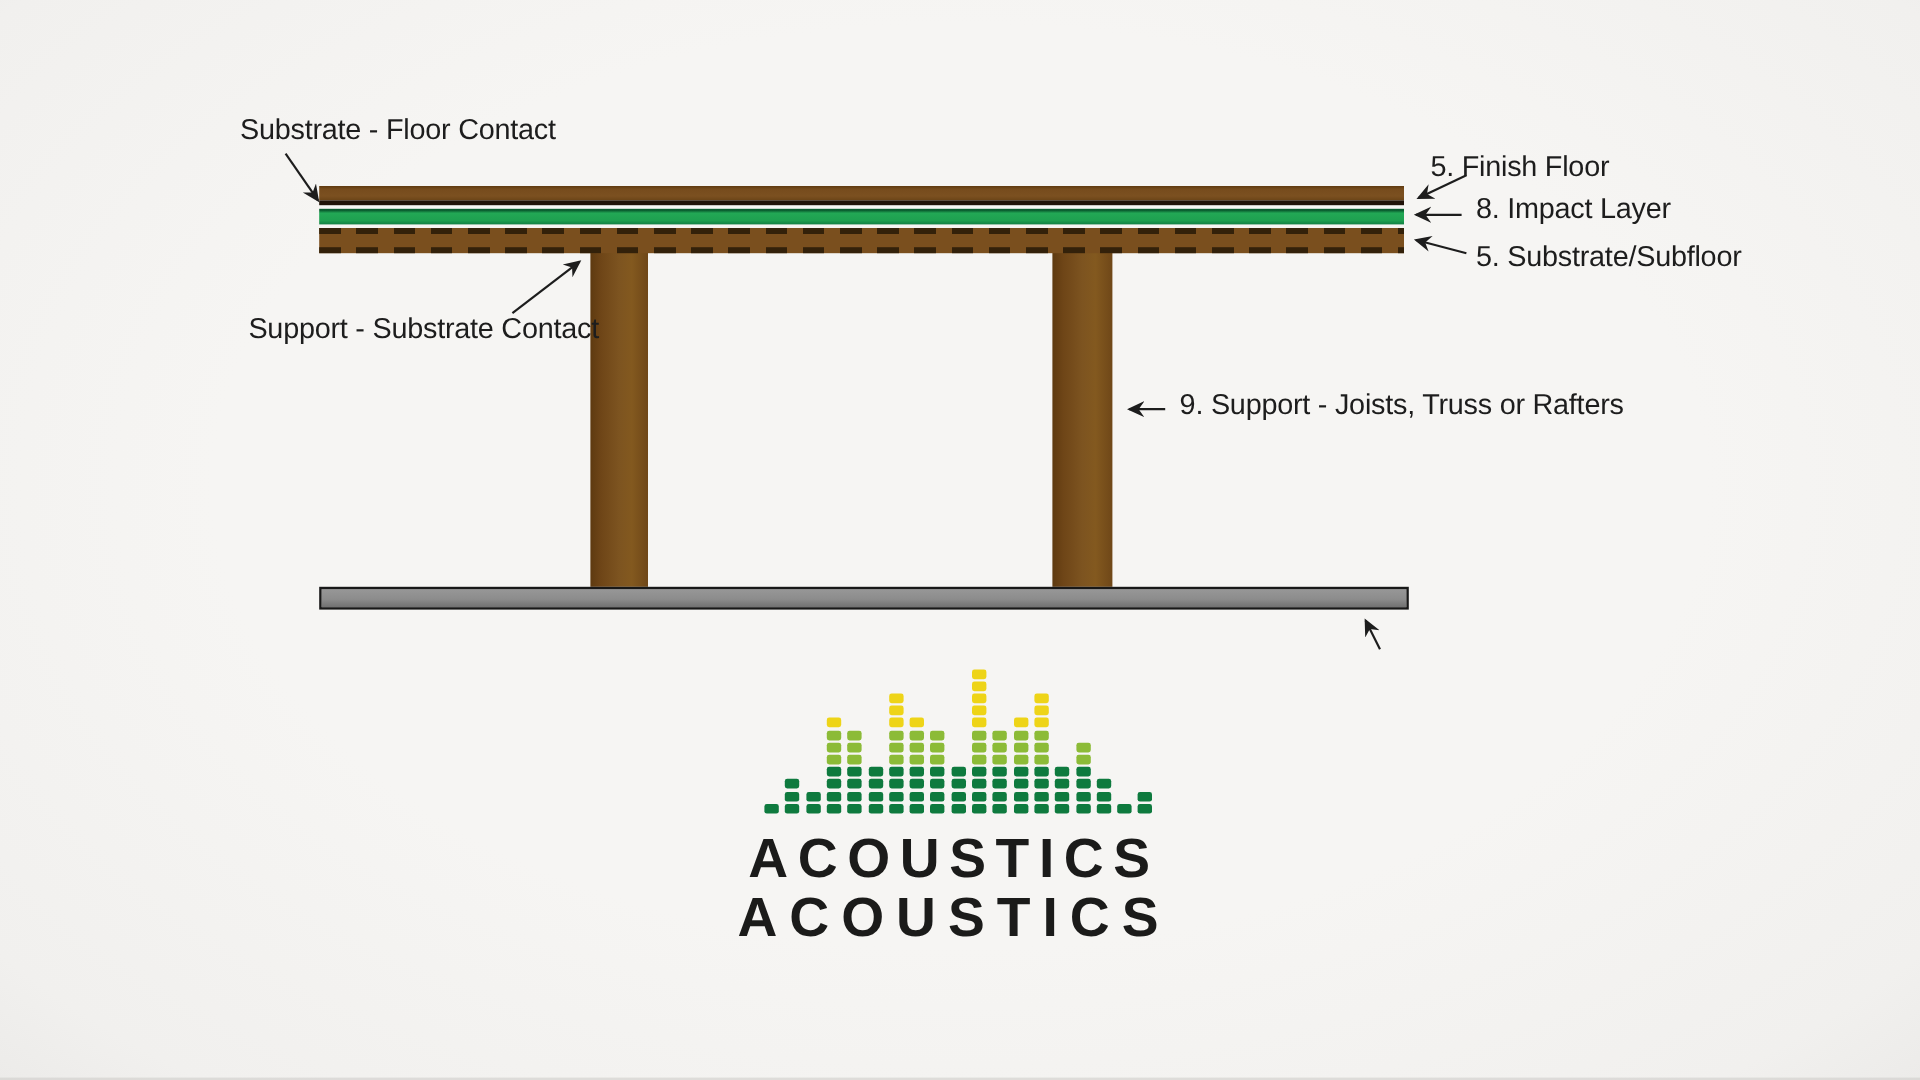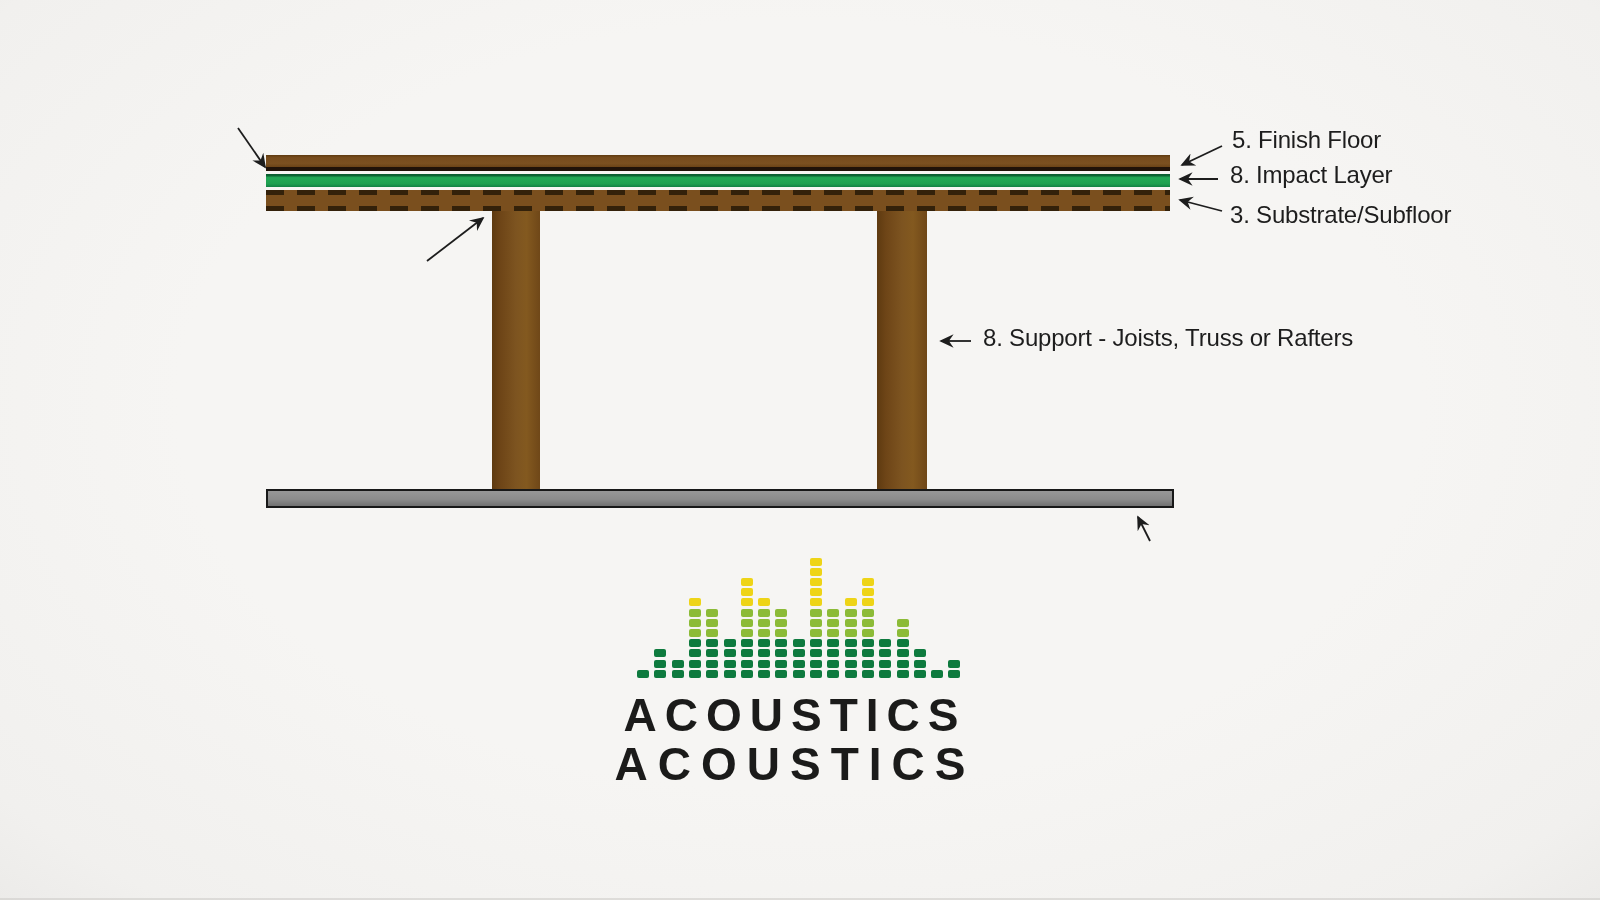--- a/index.html
+++ b/index.html
@@ -64,24 +64,26 @@
       <line x1="238" y1="128" x2="265" y2="167" marker-end="url(#ah)"></line>
       <line x1="427" y1="261" x2="483" y2="218" marker-end="url(#ah)"></line>
       <line x1="1222" y1="146" x2="1182" y2="165" marker-end="url(#ah)"></line>
       <line x1="1218" y1="179" x2="1180" y2="179" marker-end="url(#ah)"></line>
       <line x1="1222" y1="211" x2="1180" y2="200" marker-end="url(#ah)"></line>
       <line x1="971" y1="341" x2="941" y2="341" marker-end="url(#ah)"></line>
       <line x1="1150" y1="541" x2="1138" y2="517" marker-end="url(#ah)"></line>
     </g>
   </svg>
 
-  <div class="lbl" style="left:1232px;top:126px;">5. Finish Floor</div>
+  <div class="lbl" style="left:200px;top:95px;">Substrate - Floor Contact</div>
+  <div class="lbl" style="left:207px;top:261px;">Support - Substrate Contact</div>
+  <div class="lbl" style="left:1192px;top:126px;">5. Finish Floor</div>
   <div class="lbl" style="left:1230px;top:161px;">8. Impact Layer</div>
-  <div class="lbl" style="left:1230px;top:201px;">3. Substrate/Subfloor</div>
-  <div class="lbl" style="left:983px;top:324px;">8. Support - Joists, Truss or Rafters</div>
+  <div class="lbl" style="left:1230px;top:201px;">5. Substrate/Subfloor</div>
+  <div class="lbl" style="left:983px;top:324px;">9. Support - Joists, Truss or Rafters</div>
 
   <div>
     <div class="equalizer">
         <div class="eq-block" style="left: 0px; top: 113.8px; background: rgb(14, 122, 62);"></div>
         <div class="eq-block" style="left: 17.3px; top: 113.8px; background: rgb(14, 122, 62);"></div>
         <div class="eq-block" style="left: 17.3px; top: 103.6px; background: rgb(14, 122, 62);"></div>
         <div class="eq-block" style="left: 17.3px; top: 93.4px; background: rgb(14, 122, 62);"></div>
         <div class="eq-block" style="left: 34.6px; top: 113.8px; background: rgb(14, 122, 62);"></div>
         <div class="eq-block" style="left: 34.6px; top: 103.6px; background: rgb(14, 122, 62);"></div>
         <div class="eq-block" style="left: 51.9px; top: 113.8px; background: rgb(14, 122, 62);"></div>

